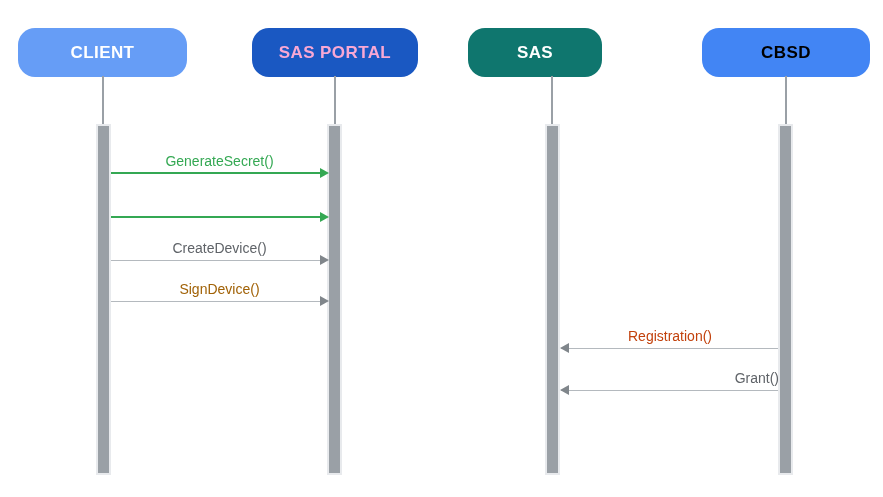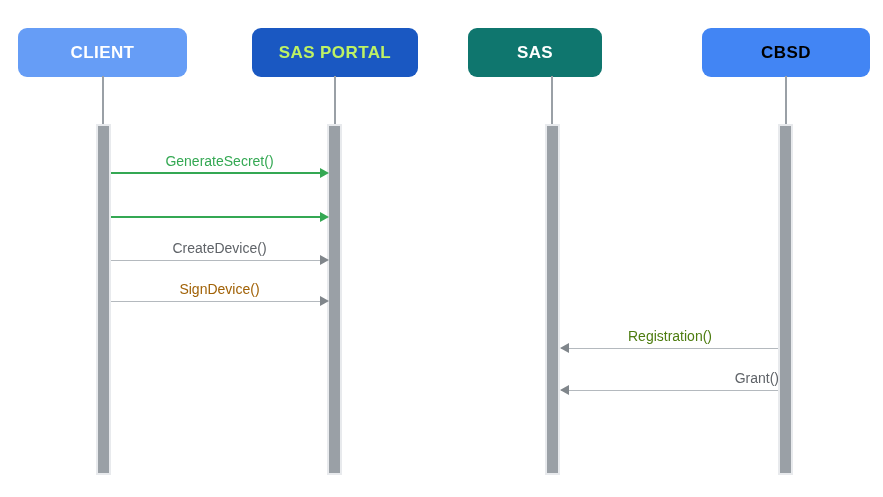--- a/index.html
+++ b/index.html
@@ -6,21 +6,21 @@
   .canvas{
     position:relative;
     width:883px;height:497px;
     background:#ffffff;
     font-family:"Liberation Sans", sans-serif;
     overflow:hidden;
   }
   .actor{
     position:absolute;
     top:28px;height:49px;
-    border-radius:9px;
+    border-radius:17px;
     display:flex;align-items:center;justify-content:center;
   }
   .actor-label{
     font-size:17px;font-weight:bold;letter-spacing:0.4px;
   }
   .lifeline{
     position:absolute;
     top:76px;height:49px;width:2px;
   }
   .activation{
@@ -50,21 +50,21 @@
 </style>
 </head>
 <body>
 
 <div class="canvas">
 
   <div class="actor" style="left: 18px; width: 169px; background-color: rgb(102, 157, 246);">
     <span class="actor-label" style="color: rgb(255, 255, 255);">CLIENT</span>
   </div>
   <div class="actor" style="left: 252px; width: 166px; background-color: rgb(26, 88, 194);">
-    <span class="actor-label" style="color: #bef264;">SAS PORTAL</span>
+    <span class="actor-label" style="color: #f9a8d4;">SAS PORTAL</span>
   </div>
   <div class="actor" style="left: 468px; width: 134px; background-color: #0f766e;">
     <span class="actor-label" style="color: rgb(255, 255, 255);">SAS</span>
   </div>
   <div class="actor" style="left: 702px; width: 168px; background-color: rgb(66, 133, 244);">
     <span class="actor-label" style="color: #000000;">CBSD</span>
   </div>
 
   <div class="lifeline" style="left: 102px; background-color: rgb(154, 160, 166);"></div>
   <div class="lifeline" style="left: 334px; background-color: rgb(154, 160, 166);"></div>
@@ -93,21 +93,21 @@
     <div class="arrowhead right" style="border-left-color: rgb(128, 134, 139);"></div>
   </div>
 
   <div class="message" style="left:111px;width:217px;top:278px">
     <div class="message-label" style="color: #a16207;">SignDevice()</div>
     <div class="message-line thin" style="background-color: rgb(180, 185, 190);"></div>
     <div class="arrowhead right" style="border-left-color: rgb(128, 134, 139);"></div>
   </div>
 
   <div class="message" style="left:561px;width:218px;top:325px">
-    <div class="message-label" style="color: #4d7c0f;">Registration()</div>
+    <div class="message-label" style="color: #c2410c;">Registration()</div>
     <div class="message-line thin" style="background-color: rgb(180, 185, 190);"></div>
     <div class="arrowhead left" style="border-right-color: rgb(128, 134, 139);"></div>
   </div>
 
   <div class="message" style="left:561px;width:218px;top:367px">
     <div class="message-label" style="color: rgb(95, 99, 104); text-align: right;">Grant()</div>
     <div class="message-line thin" style="background-color: rgb(180, 185, 190);"></div>
     <div class="arrowhead left" style="border-right-color: rgb(128, 134, 139);"></div>
   </div>
 

